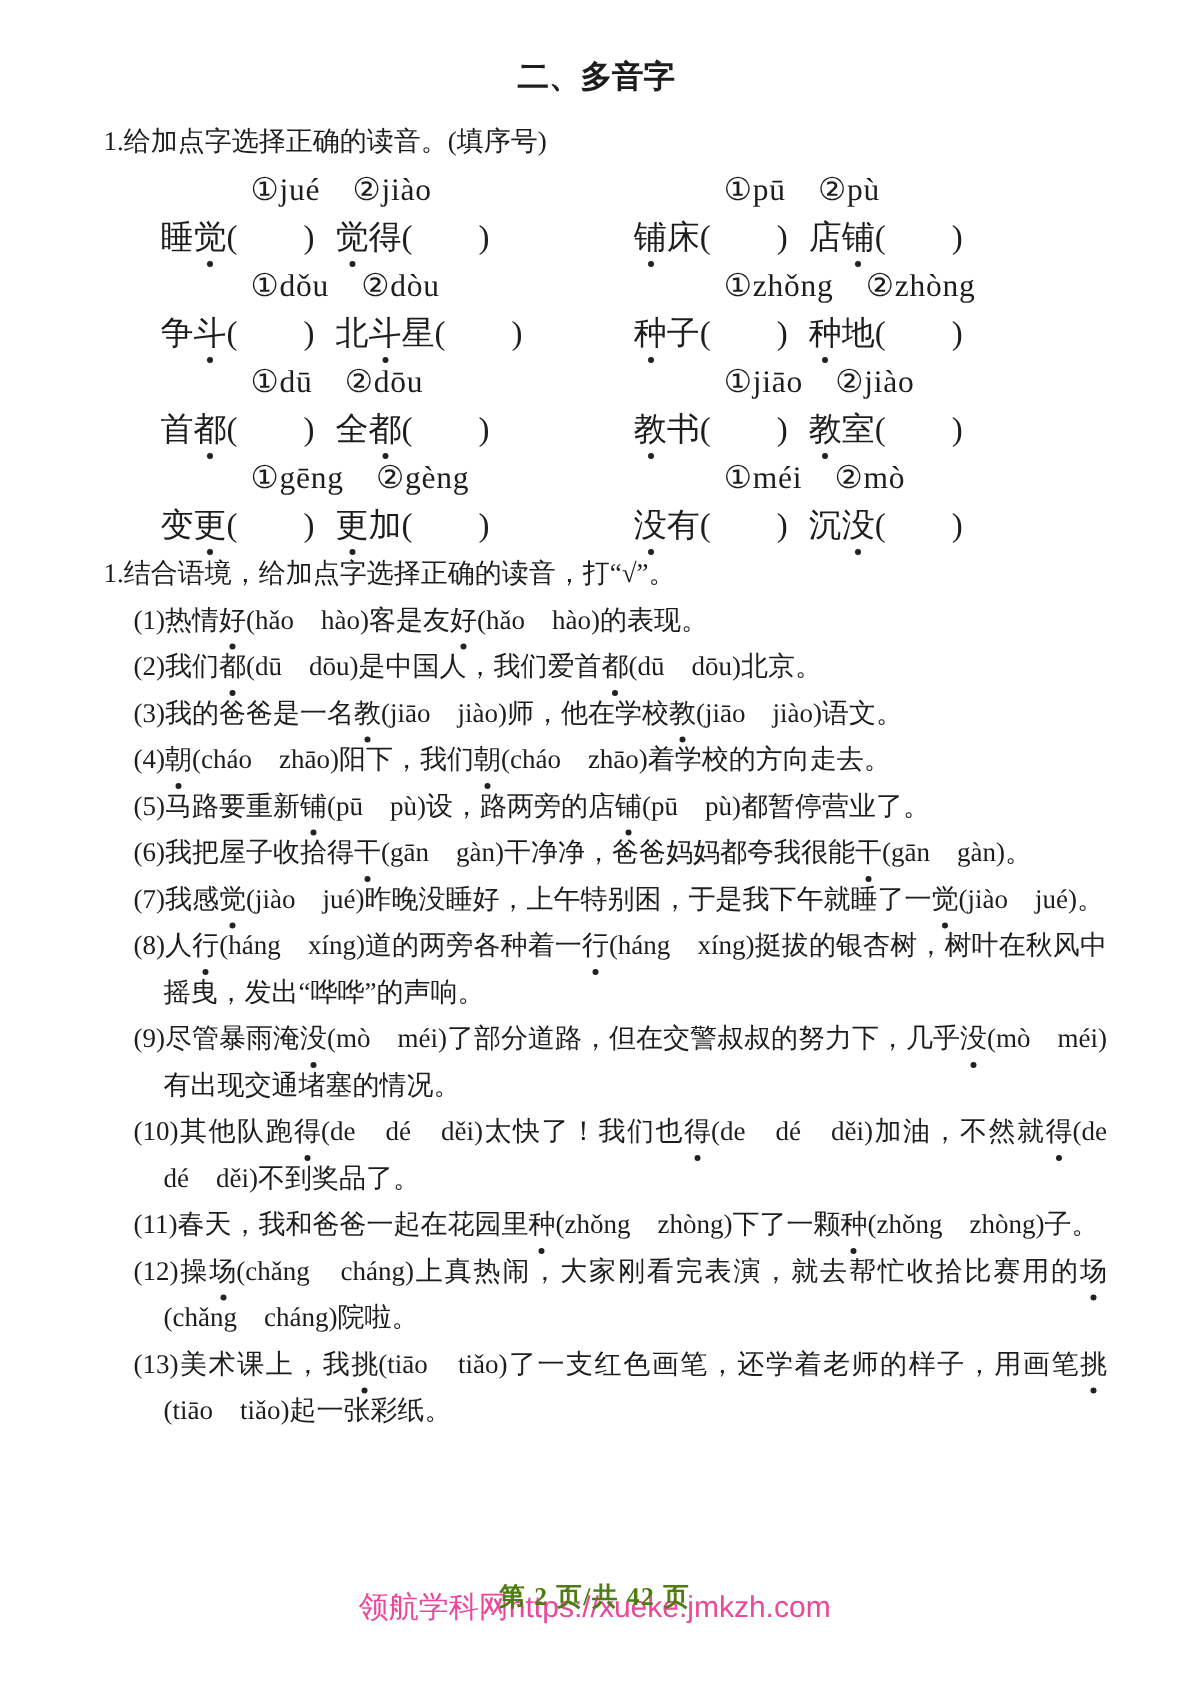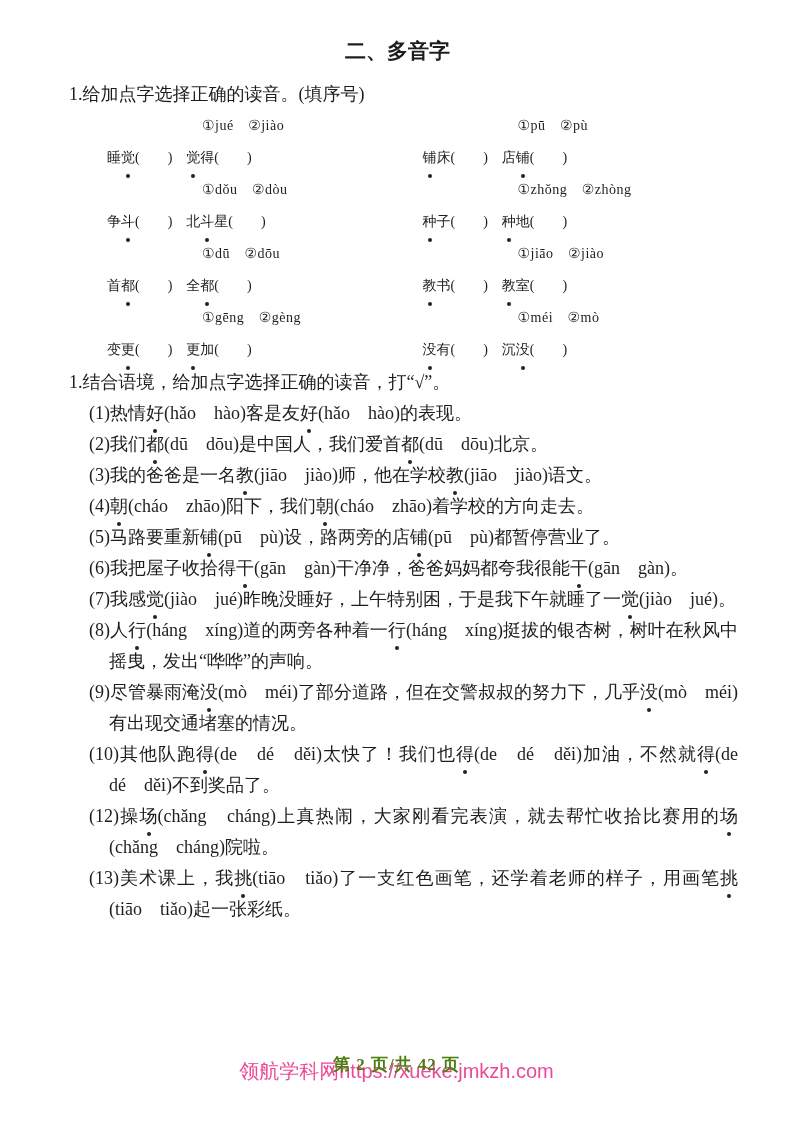--- a/index.html
+++ b/index.html
@@ -18,24 +18,24 @@
     text-align:center;
   }
   .s-heading{
     font-size:18px;line-height:32px;margin-left:12px;
   }
   
   .s1-rows{margin-left:50px;}
   .s1-row{display:flex;}
   .s1-col{width:312px;margin-right:30px;}
   .s1-opts{
-    margin-left:95px;line-height:32px;font-size:14px;
+    margin-left:60px;line-height:32px;font-size:21px;
     letter-spacing:0.5px;white-space:nowrap;
   }
-  .s1-words{line-height:32px;font-size:14px;white-space:nowrap;}
+  .s1-words{line-height:32px;font-size:22px;white-space:nowrap;}
   .s1-word{margin-right:14px;}
   
   .s2-items{margin-left:32px;width:649px;}
   .s2-item{
     font-size:18px;line-height:31px;text-align:justify;
     padding-left:20px;text-indent:-20px;
   }
   
   .dt{position:relative;display:inline-block;text-indent:0;}
   .dt::after{
@@ -110,20 +110,21 @@
     <div class="s2-item">(1)热情<span class="dt">好</span>(hǎo　hào)客是友<span class="dt">好</span>(hǎo　hào)的表现。</div>
     <div class="s2-item">(2)我们<span class="dt">都</span>(dū　dōu)是中国人，我们爱首<span class="dt">都</span>(dū　dōu)北京。</div>
     <div class="s2-item">(3)我的爸爸是一名<span class="dt">教</span>(jiāo　jiào)师，他在学校<span class="dt">教</span>(jiāo　jiào)语文。</div>
     <div class="s2-item">(4)<span class="dt">朝</span>(cháo　zhāo)阳下，我们<span class="dt">朝</span>(cháo　zhāo)着学校的方向走去。</div>
     <div class="s2-item">(5)马路要重新<span class="dt">铺</span>(pū　pù)设，路两旁的店<span class="dt">铺</span>(pū　pù)都暂停营业了。</div>
     <div class="s2-item">(6)我把屋子收拾得<span class="dt">干</span>(gān　gàn)干净净，爸爸妈妈都夸我很能<span class="dt">干</span>(gān　gàn)。</div>
     <div class="s2-item">(7)我感<span class="dt">觉</span>(jiào　jué)昨晚没睡好，上午特别困，于是我下午就睡了一<span class="dt">觉</span>(jiào　jué)。</div>
     <div class="s2-item">(8)人<span class="dt">行</span>(háng　xíng)道的两旁各种着一<span class="dt">行</span>(háng　xíng)挺拔的银杏树，树叶在秋风中摇曳，发出“哗哗”的声响。</div>
     <div class="s2-item">(9)尽管暴雨淹<span class="dt">没</span>(mò　méi)了部分道路，但在交警叔叔的努力下，几乎<span class="dt">没</span>(mò　méi)有出现交通堵塞的情况。</div>
     <div class="s2-item">(10)其他队跑<span class="dt">得</span>(de　dé　děi)太快了！我们也<span class="dt">得</span>(de　dé　děi)加油，不然就<span class="dt">得</span>(de　dé　děi)不到奖品了。</div>
+    <div class="s2-item">(11)春天，我和爸爸一起在花园里<span class="dt">种</span>(zhǒng　zhòng)下了一颗<span class="dt">种</span>(zhǒng　zhòng)子。</div>
     <div class="s2-item">(12)操<span class="dt">场</span>(chǎng　cháng)上真热闹，大家刚看完表演，就去帮忙收拾比赛用的<span class="dt">场</span>(chǎng　cháng)院啦。</div>
     <div class="s2-item">(13)美术课上，我<span class="dt">挑</span>(tiāo　tiǎo)了一支红色画笔，还学着老师的样子，用画笔<span class="dt">挑</span>(tiāo　tiǎo)起一张彩纸。</div>
   </div>
 
 <div class="footer">
   <div class="watermark">领航学科网https://xueke.jmkzh.com</div>
   <div class="pagenum">第 2 页/共 42 页</div>
 </div>
 
 </body></html>

